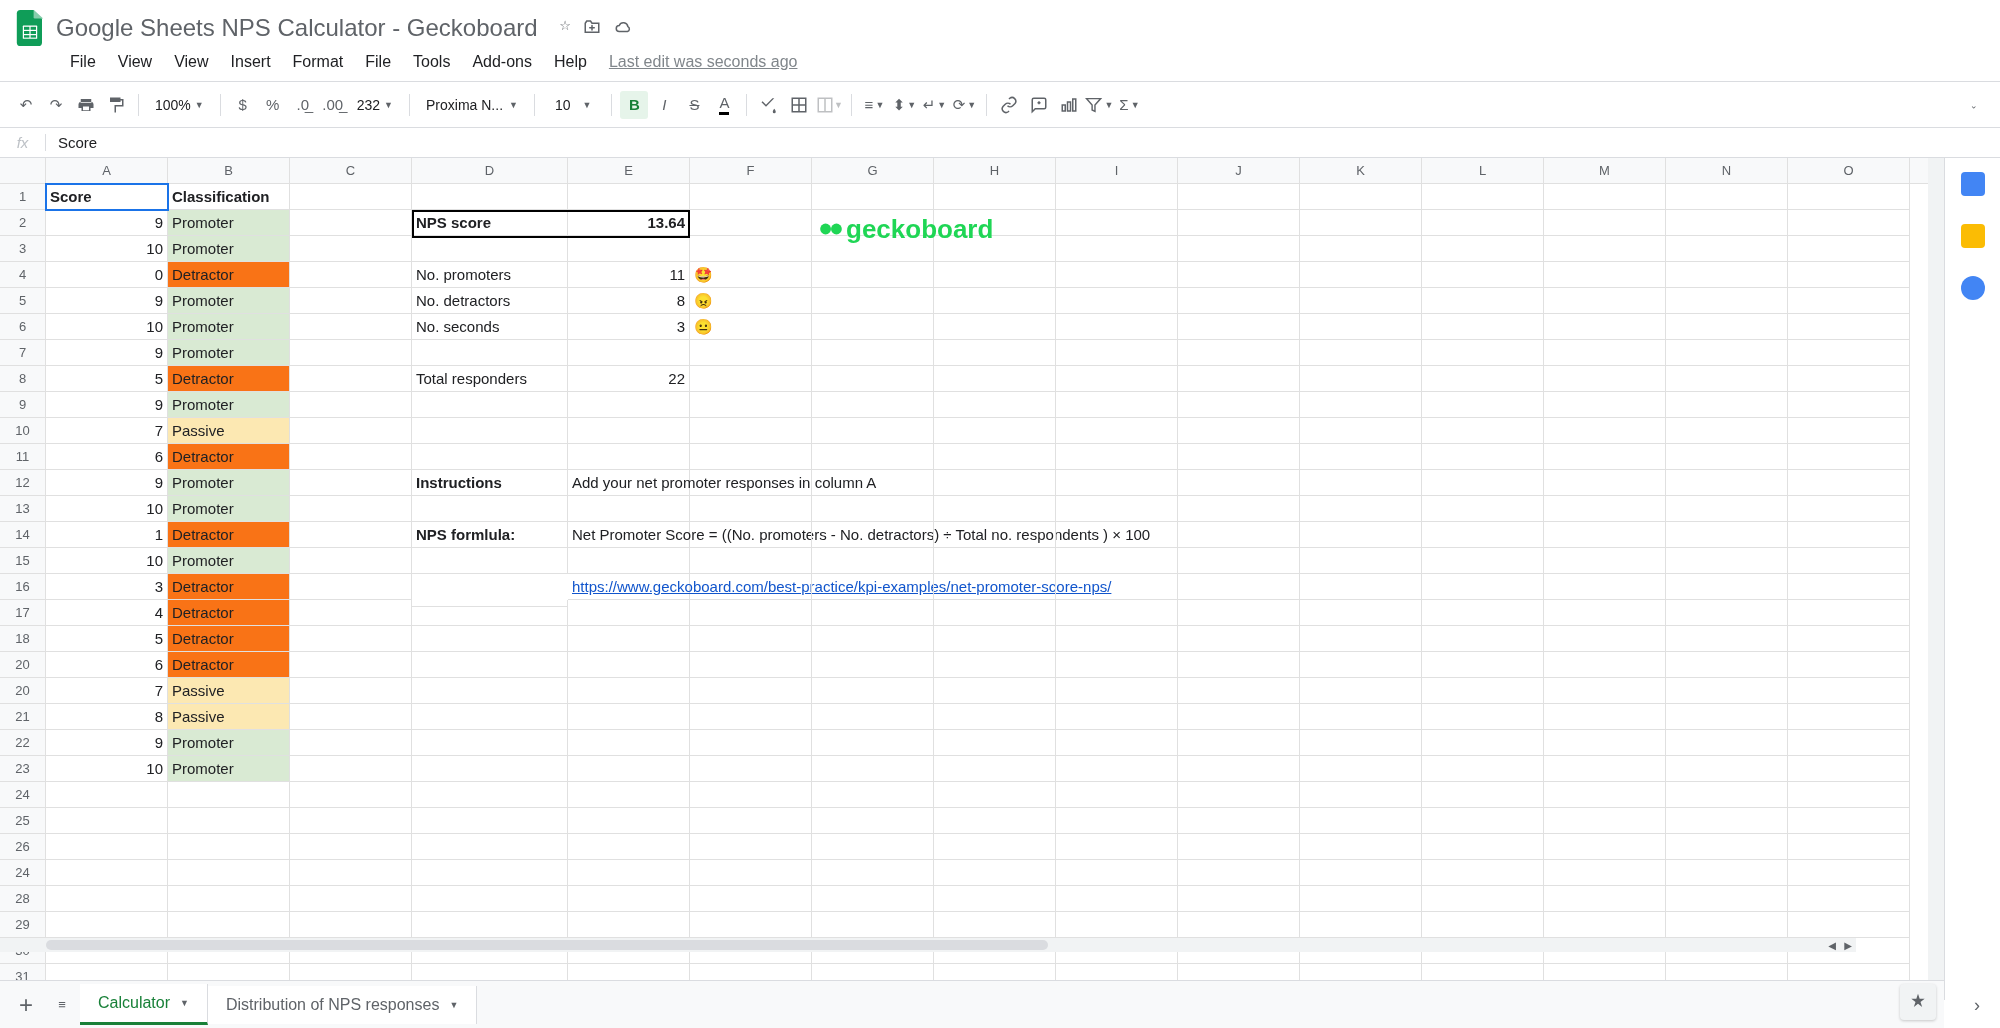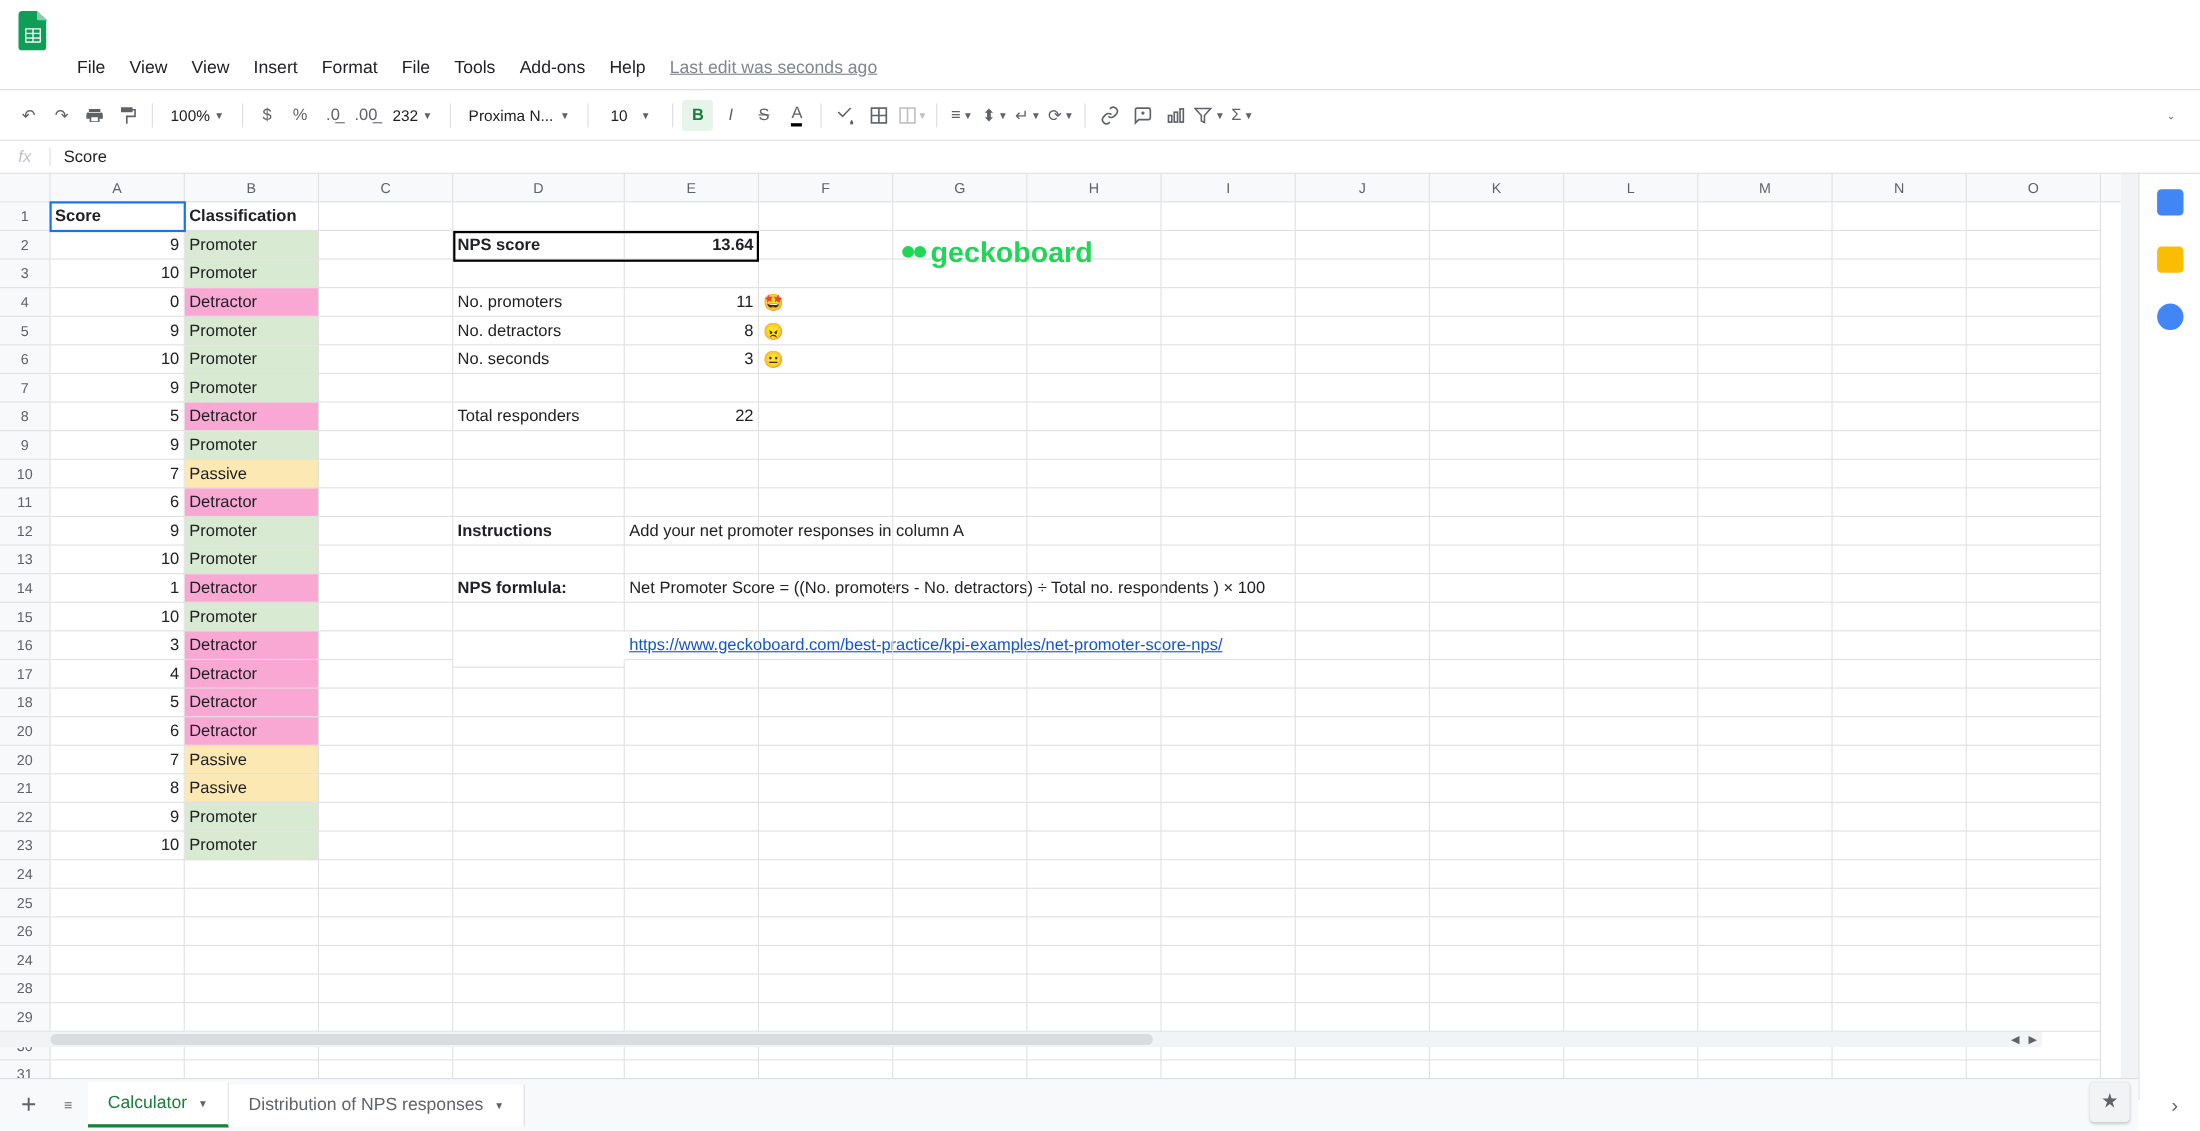--- a/index.html
+++ b/index.html
@@ -46,21 +46,21 @@
 .col-h { text-align: center; font-size: 13px; color: #5f6368; border-right: 1px solid #e0e0e0; display: flex; align-items: center; justify-content: center; }
 .rows-wrap { display: flex; }
 .row-headers { width: 46px; background: #f8f9fa; border-right: 1px solid #e0e0e0; }
 .row-h { height: 26px; text-align: center; font-size: 13px; color: #5f6368; border-bottom: 1px solid #e0e0e0; display: flex; align-items: center; justify-content: center; }
 .cells { position: relative; }
 .cell-row { display: flex; height: 26px; }
 .cell { border-right: 1px solid #e0e0e0; border-bottom: 1px solid #e0e0e0; padding: 0 4px; font-size: 15px; display: flex; align-items: center; overflow: hidden; white-space: nowrap; }
 .cell.right { justify-content: flex-end; }
 .cell.bold { font-weight: bold; }
 .cell.promoter { background: #d9ead3; }
-.cell.detractor { background: #f9a8d4; }
+.cell.detractor { background: #f97316; }
 .cell.passive { background: #fce8b2; }
 .cell.selected { outline: 2px solid #1a73e8; outline-offset: -1px; z-index: 2; position: relative; }
 .nps-box { border: 2px solid #000; position: absolute; pointer-events: none; }
 .link { color: #1155cc; text-decoration: underline; }
 .gecko-logo { position: absolute; font-size: 26px; font-weight: bold; color: #1fd655; letter-spacing: 0px; }
 
 .side-panel { width: 56px; border-left: 1px solid #dadce0; display: flex; flex-direction: column; align-items: center; padding-top: 14px; gap: 28px; }
 .side-icon { width: 24px; height: 24px; border-radius: 4px; cursor: pointer; }
 
 
@@ -89,20 +89,33 @@
         <path fill="#0f9d58" d="M6 0h22l14 14v40a6 6 0 0 1-6 6H6a6 6 0 0 1-6-6V6a6 6 0 0 1 6-6z"></path>
         <path fill="#87ceac" d="M28 0l16 14H30a2 2 0 0 1-2-2z"></path>
         <rect x="10" y="26" width="24" height="22" rx="1" fill="#fff"></rect>
         <rect x="12" y="28" width="9" height="5" fill="#0f9d58"></rect>
         <rect x="23" y="28" width="9" height="5" fill="#0f9d58"></rect>
         <rect x="12" y="35" width="9" height="5" fill="#0f9d58"></rect>
         <rect x="23" y="35" width="9" height="5" fill="#0f9d58"></rect>
         <rect x="12" y="42" width="9" height="4" fill="#0f9d58"></rect>
         <rect x="23" y="42" width="9" height="4" fill="#0f9d58"></rect>
       </svg>
+  </div>
+  <div class="title-area">
+    <span class="doc-title">Google Sheets NPS Calculator - Geckoboard</span>
+    <span class="title-icons">
+      <span class="title-icon">☆</span>
+      <span class="title-icon"><svg width="18" height="18" viewBox="0 0 24 24" fill="none" stroke="#5f6368" stroke-width="2">
+            <path d="M3 7l2-3h5l2 3h9v12H3z"></path>
+            <path d="M12 10v6m-3-3h6" stroke-linecap="round"></path>
+          </svg></span>
+      <span class="title-icon"><svg width="20" height="18" viewBox="0 0 24 24" fill="none" stroke="#5f6368" stroke-width="2">
+            <path d="M18 18H7a4 4 0 0 1 0-8 6 6 0 0 1 11.5 1.5A3.5 3.5 0 0 1 18 18z"></path>
+          </svg></span>
+    </span>
   </div>
 </div>
 
 <div class="menubar">
   <span class="menu-item">File</span>
   <span class="menu-item">View</span>
   <span class="menu-item">View</span>
   <span class="menu-item">Insert</span>
   <span class="menu-item">Format</span>
   <span class="menu-item">File</span>

